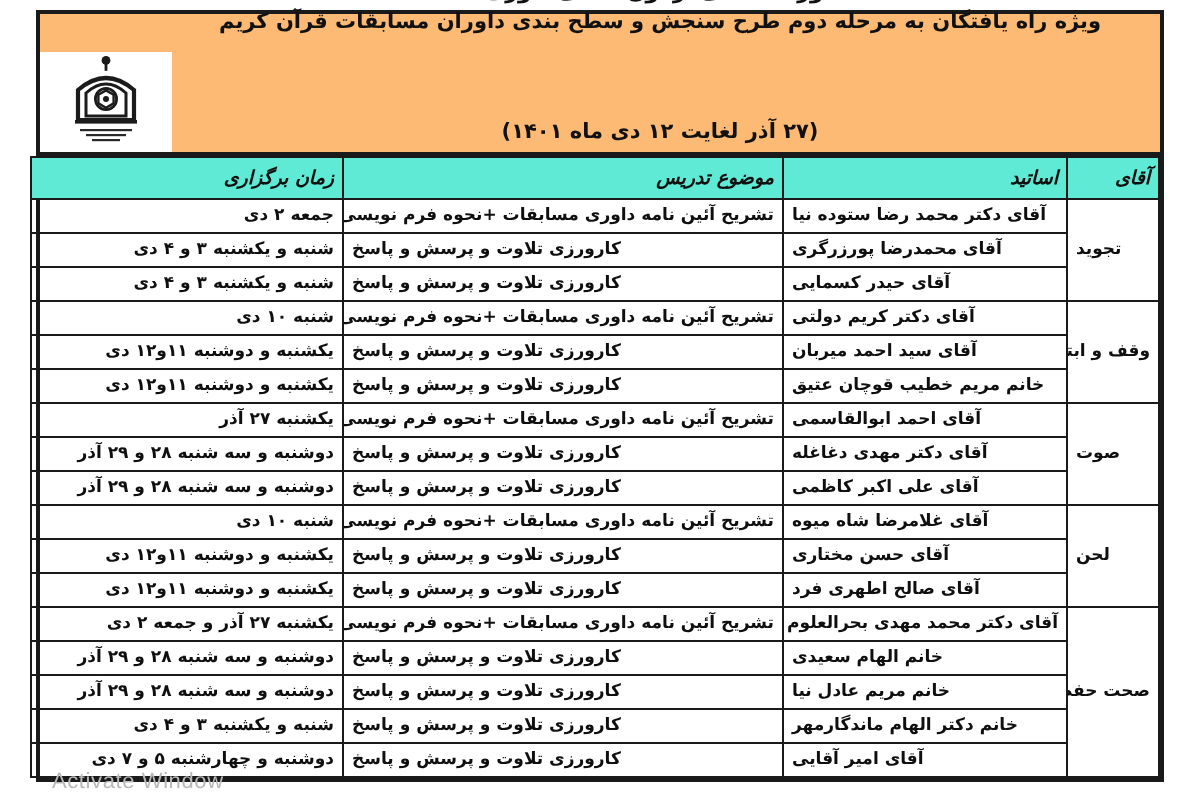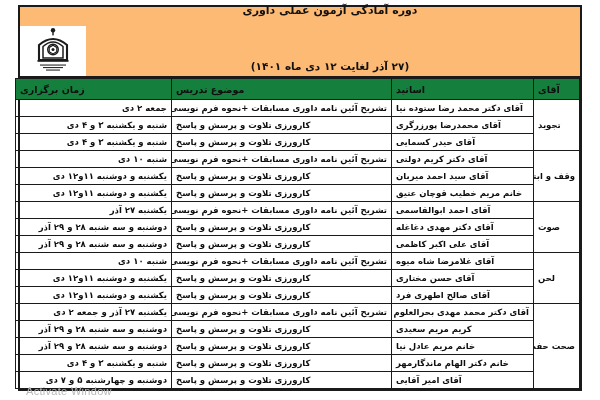--- a/index.html
+++ b/index.html
@@ -90,24 +90,25 @@
     height: 17px;
     padding: 0 4px;
     font-size: 8.5px;
     font-weight: bold;
     color: #0f0f0f;
     box-sizing: border-box;
     overflow: hidden;
     white-space: nowrap;
   }
   table.sched thead th {
-    background: #15803d;
+    background: #5eead4;
     height: 21px;
     font-size: 9.5px;
-    text-align: left;
+    text-align: right;
+    font-style: italic;
   }
   
   col.c-field   { width: 46px; }
   col.c-teacher { width: 142px; }
   col.c-topic   { width: 220px; }
   col.c-time    { width: 156px; }
 
   td.field {
     text-align: left;
     vertical-align: middle;
@@ -152,20 +153,21 @@
         <g fill="#2a2a2a">
           <rect x="9" y="38.5" width="26" height="1.1"></rect>
           <rect x="12" y="41" width="20" height="1.1"></rect>
           <rect x="15" y="43.5" width="14" height="1.1"></rect>
         </g>
       </svg>
     </div>
 
     <div class="banner-text">
       <div class="banner-line l1">دوره آمادگی آزمون عملی داوری</div>
+      <div class="banner-line l2">ویژه راه یافتگان به مرحله دوم  طرح سنجش و سطح بندی  داوران مسابقات قرآن کریم</div>
       <div class="banner-line l3">(۲۷ آذر لغایت ۱۲ دی ماه ۱۴۰۱)</div>
     </div>
 
   </div>
 
   <div class="sched-wrap">
     <table class="sched">
       <colgroup>
         <col class="c-field">
           <col class="c-teacher">
@@ -245,21 +247,21 @@
             <td class="topic">کارورزی تلاوت و پرسش و پاسخ</td>
             <td class="time">یکشنبه و دوشنبه ۱۱و۱۲ دی</td>
           </tr>
           <tr class="group-start">
             <td class="field" rowspan="5">صحت حفظ</td>
             <td class="teacher">آقای دکتر محمد مهدی بحرالعلوم</td>
             <td class="topic">تشریح آئین نامه داوری مسابقات +نحوه فرم نویسی</td>
             <td class="time">یکشنبه ۲۷ آذر و جمعه ۲ دی</td>
           </tr>
           <tr>
-            <td class="teacher">کریم مریم سعیدی</td>
+            <td class="teacher">خانم الهام سعیدی</td>
             <td class="topic">کارورزی تلاوت و پرسش و پاسخ</td>
             <td class="time">دوشنبه و سه شنبه ۲۸ و ۲۹ آذر</td>
           </tr>
           <tr>
             <td class="teacher">خانم مریم عادل نیا</td>
             <td class="topic">کارورزی تلاوت و پرسش و پاسخ</td>
             <td class="time">دوشنبه و سه شنبه ۲۸ و ۲۹ آذر</td>
           </tr>
           <tr>
             <td class="teacher">خانم دکتر الهام ماندگارمهر</td>

